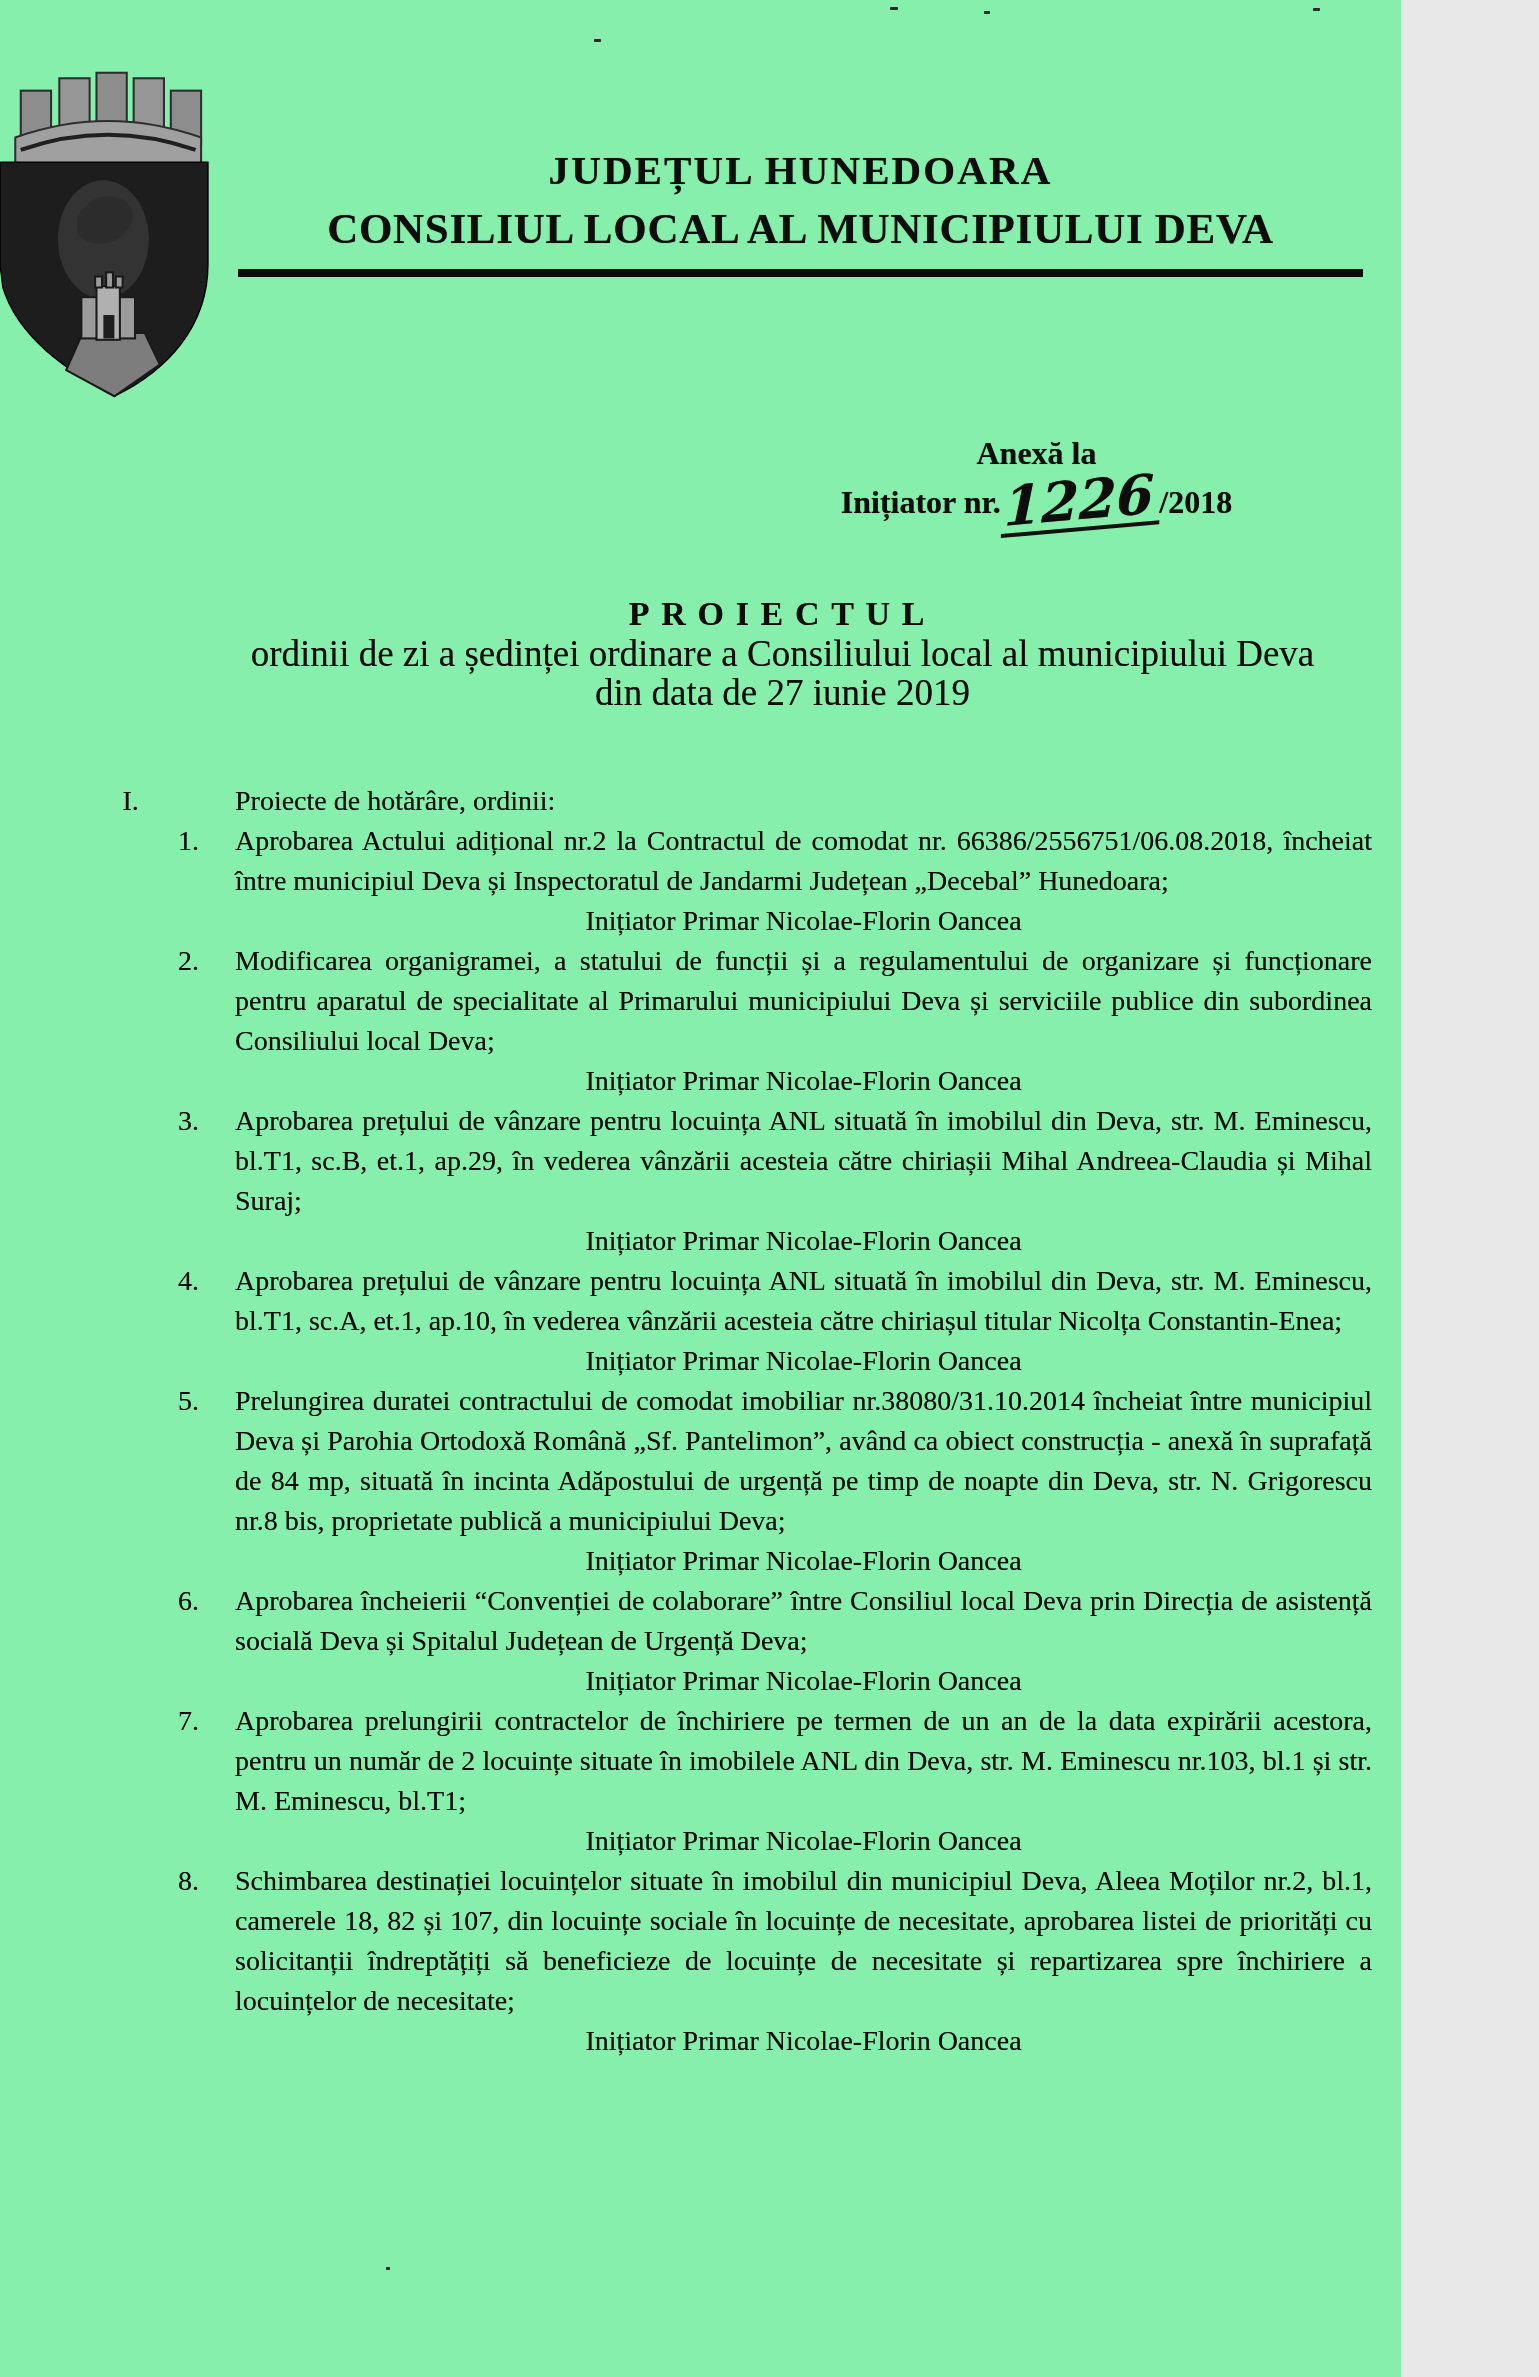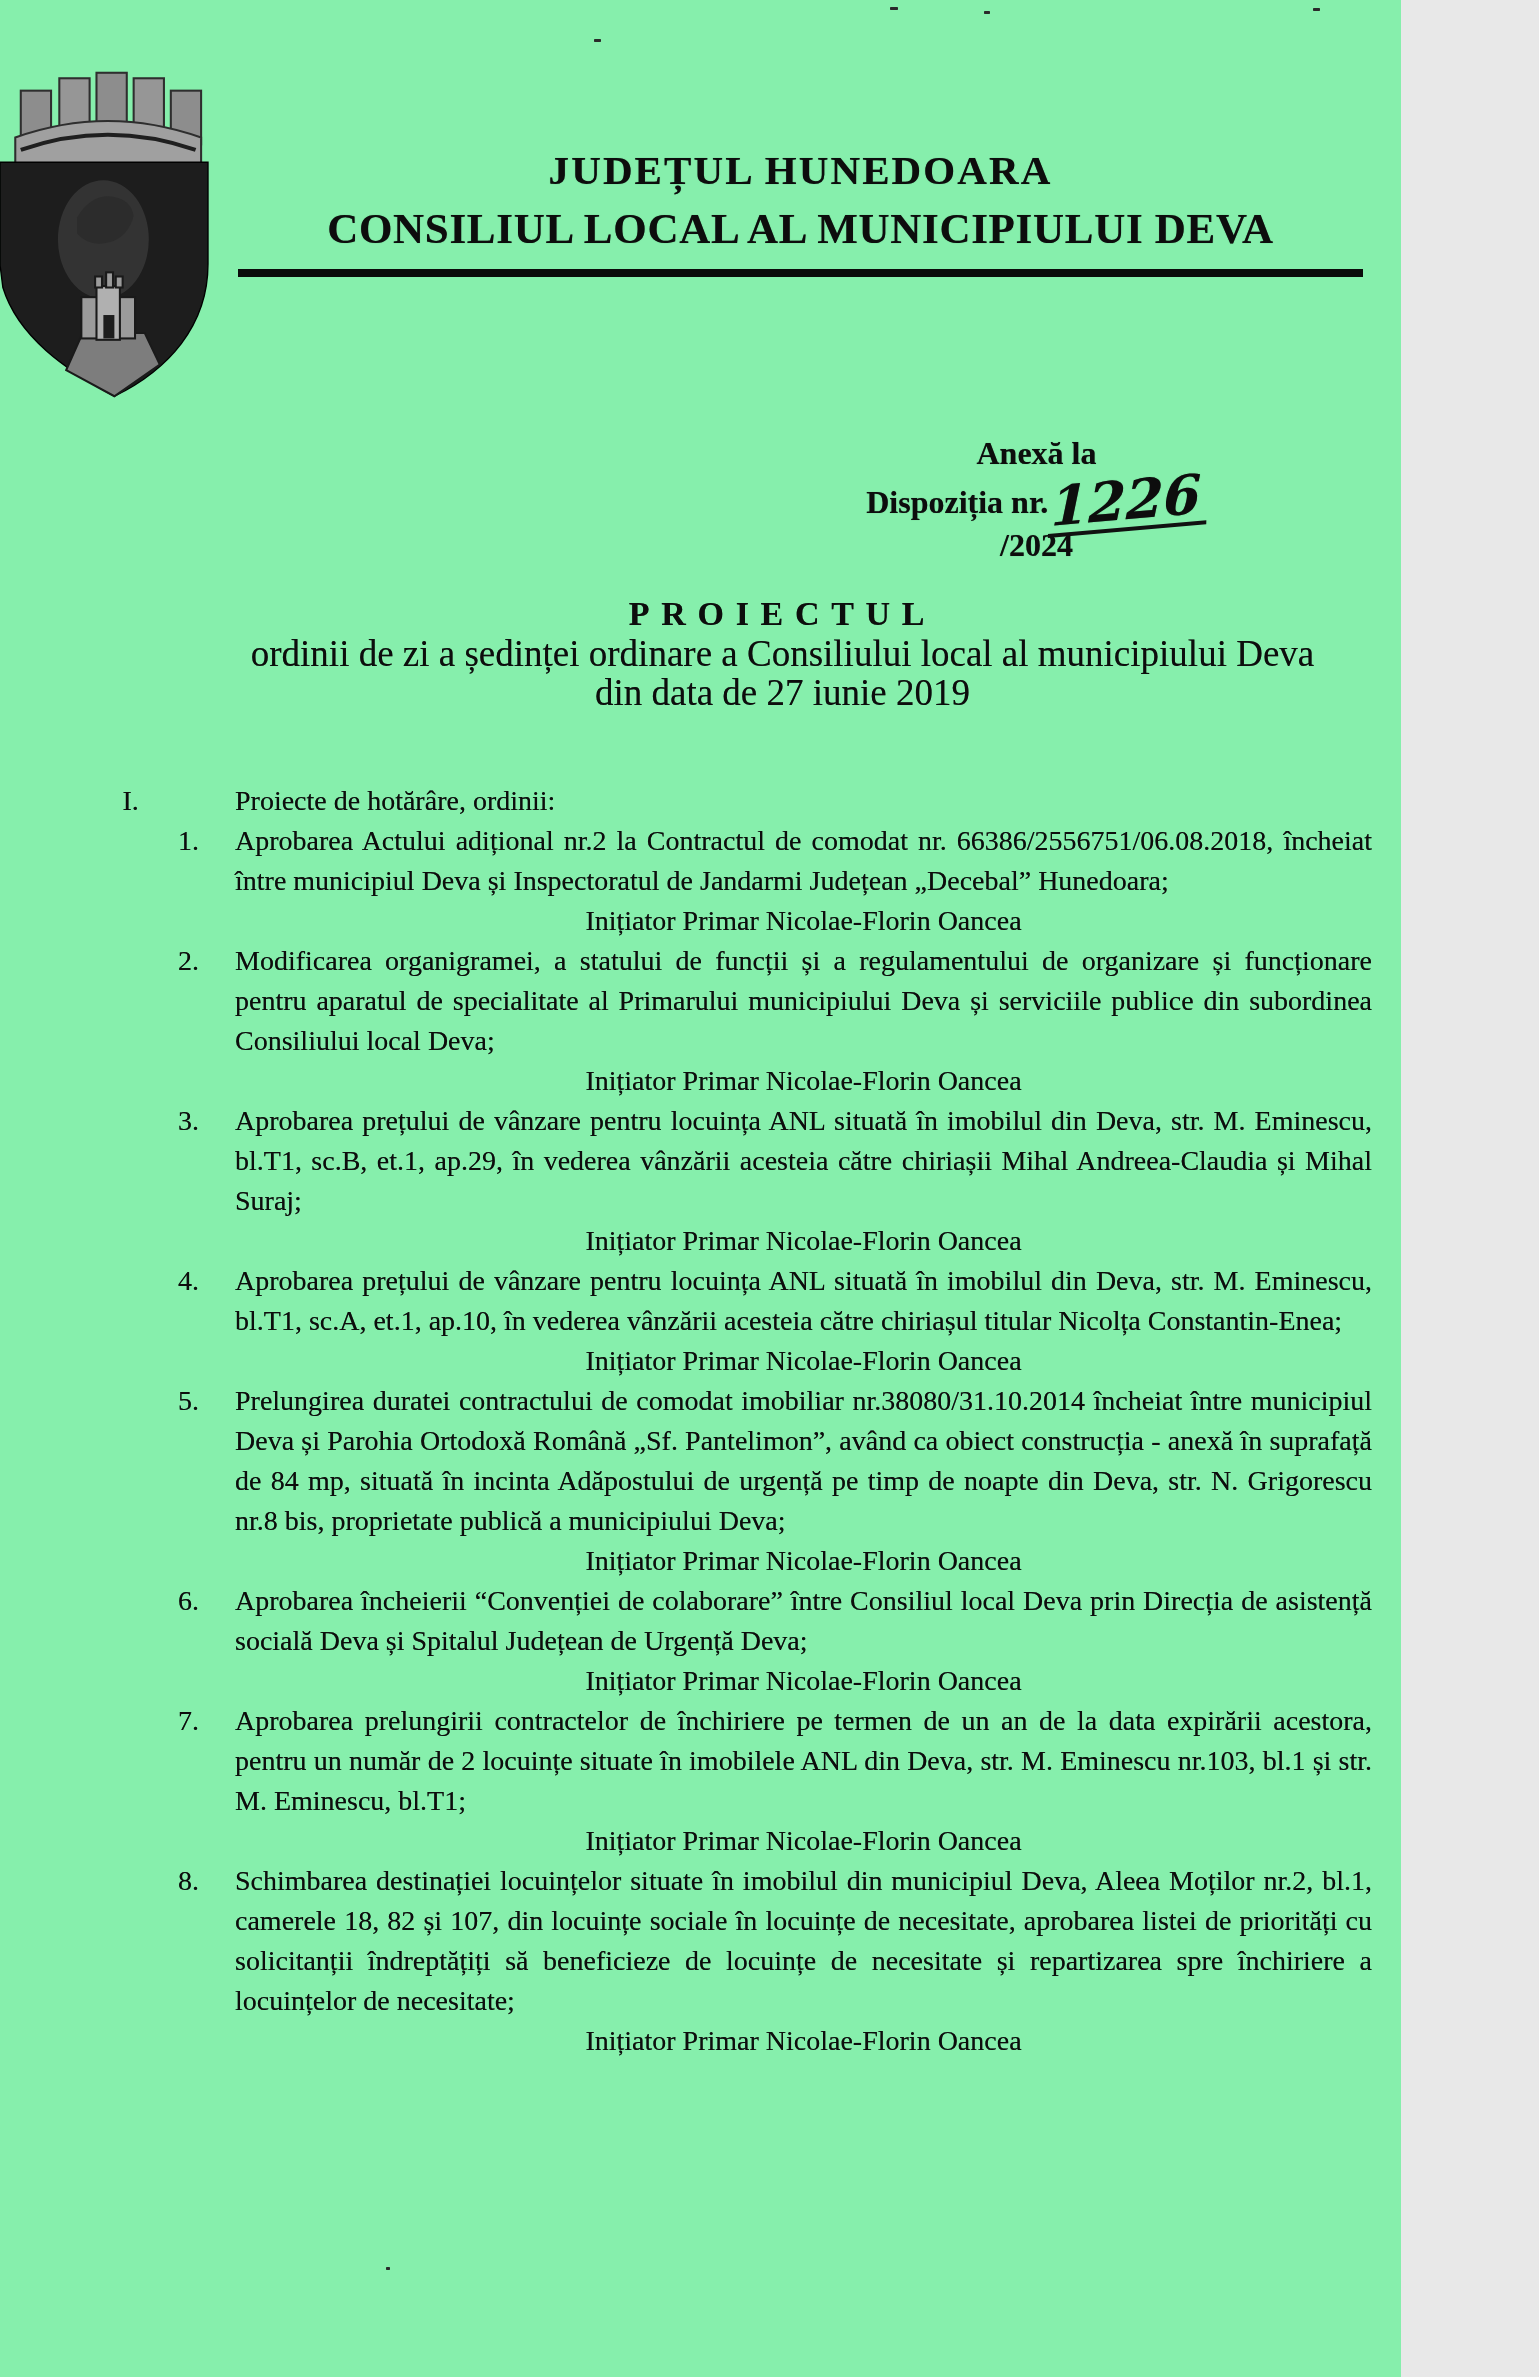--- a/index.html
+++ b/index.html
@@ -102,21 +102,21 @@
   </div>
 
   <div class="header">
     <div class="l1">JUDEȚUL HUNEDOARA</div>
     <div class="l2">CONSILIUL LOCAL AL MUNICIPIULUI DEVA</div>
   </div>
   <div class="header-rule"></div>
 
   <div class="annex">
     <div>Anexă la</div>
-    <div><span>Dispoziția nr.</span><span class="handwritten">1226</span><span>/2024</span></div>
+    <div><span>Inițiator nr.</span><span class="handwritten">1226</span><span>/2018</span></div>
   </div>
 
   <div class="project">
     <div class="title">PROIECTUL</div>
     <div class="sub">ordinii de zi a ședinței ordinare a Consiliului local al municipiului Deva</div>
     <div class="sub">din data de 27 iunie 2019</div>
   </div>
 
   <div class="agenda">
 

